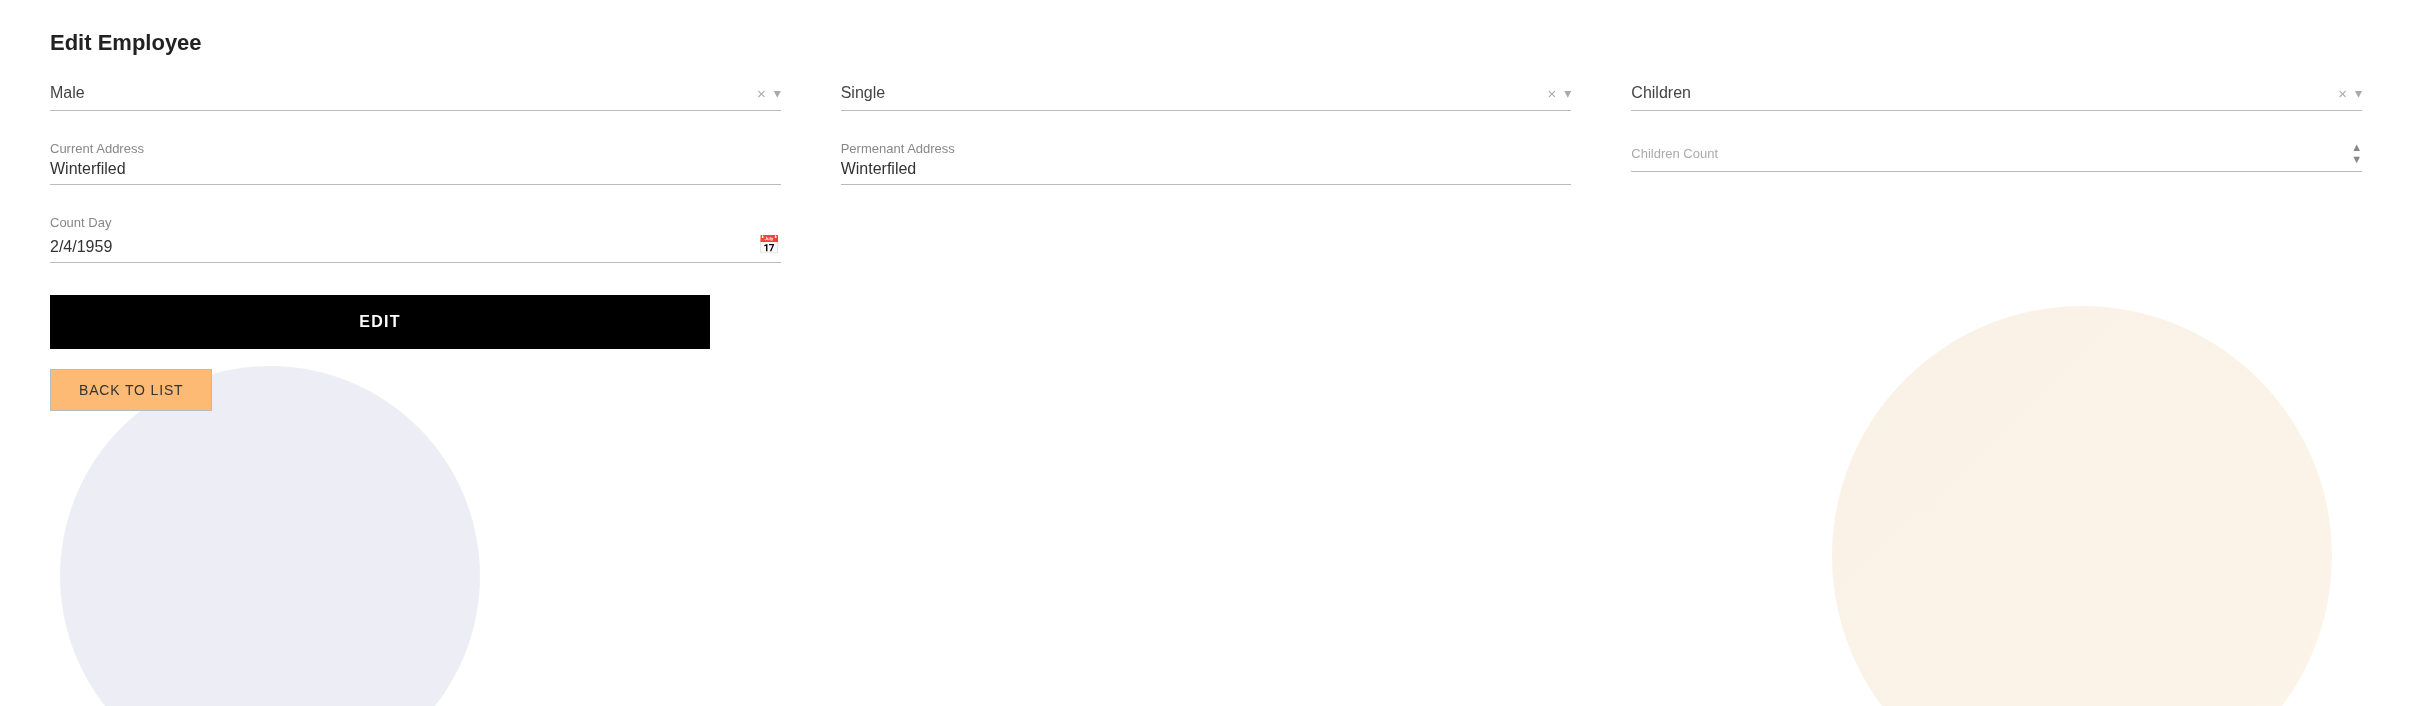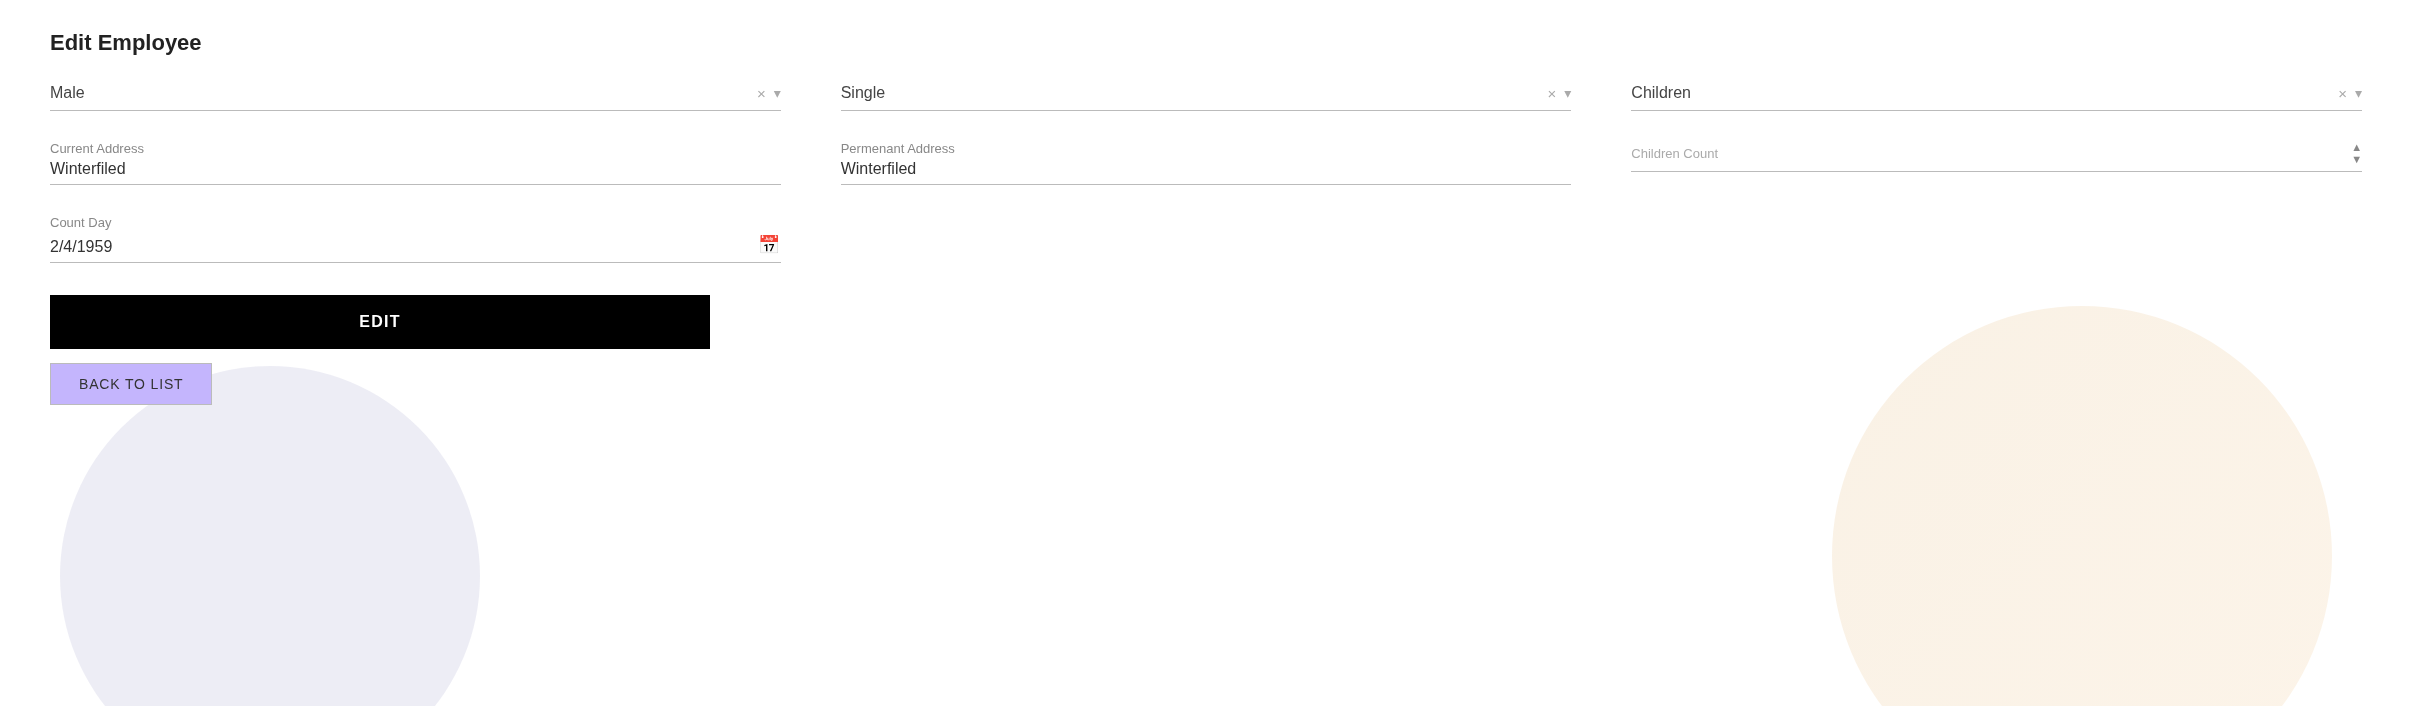--- a/index.html
+++ b/index.html
@@ -222,30 +222,31 @@
       padding: 18px 40px;
       font-size: 16px;
       font-weight: 700;
       letter-spacing: 0.08em;
       cursor: pointer;
       text-transform: uppercase;
       width: 100%;
     }
 
     .btn-back {
-      background: #c4b5fd;
+      background: #fdba74;
       color: #333;
       border: 1.5px solid #bbb;
       padding: 12px 28px;
       font-size: 14px;
       font-weight: 500;
       letter-spacing: 0.06em;
       cursor: pointer;
       text-transform: uppercase;
       width: fit-content;
+      margin-top: 6px;
     }
   </style>
 </head>
 <body>
 
 <div class="bg-circle-left"></div>
 <div class="bg-circle-right"></div>
 
 <div class="page-container">
 

